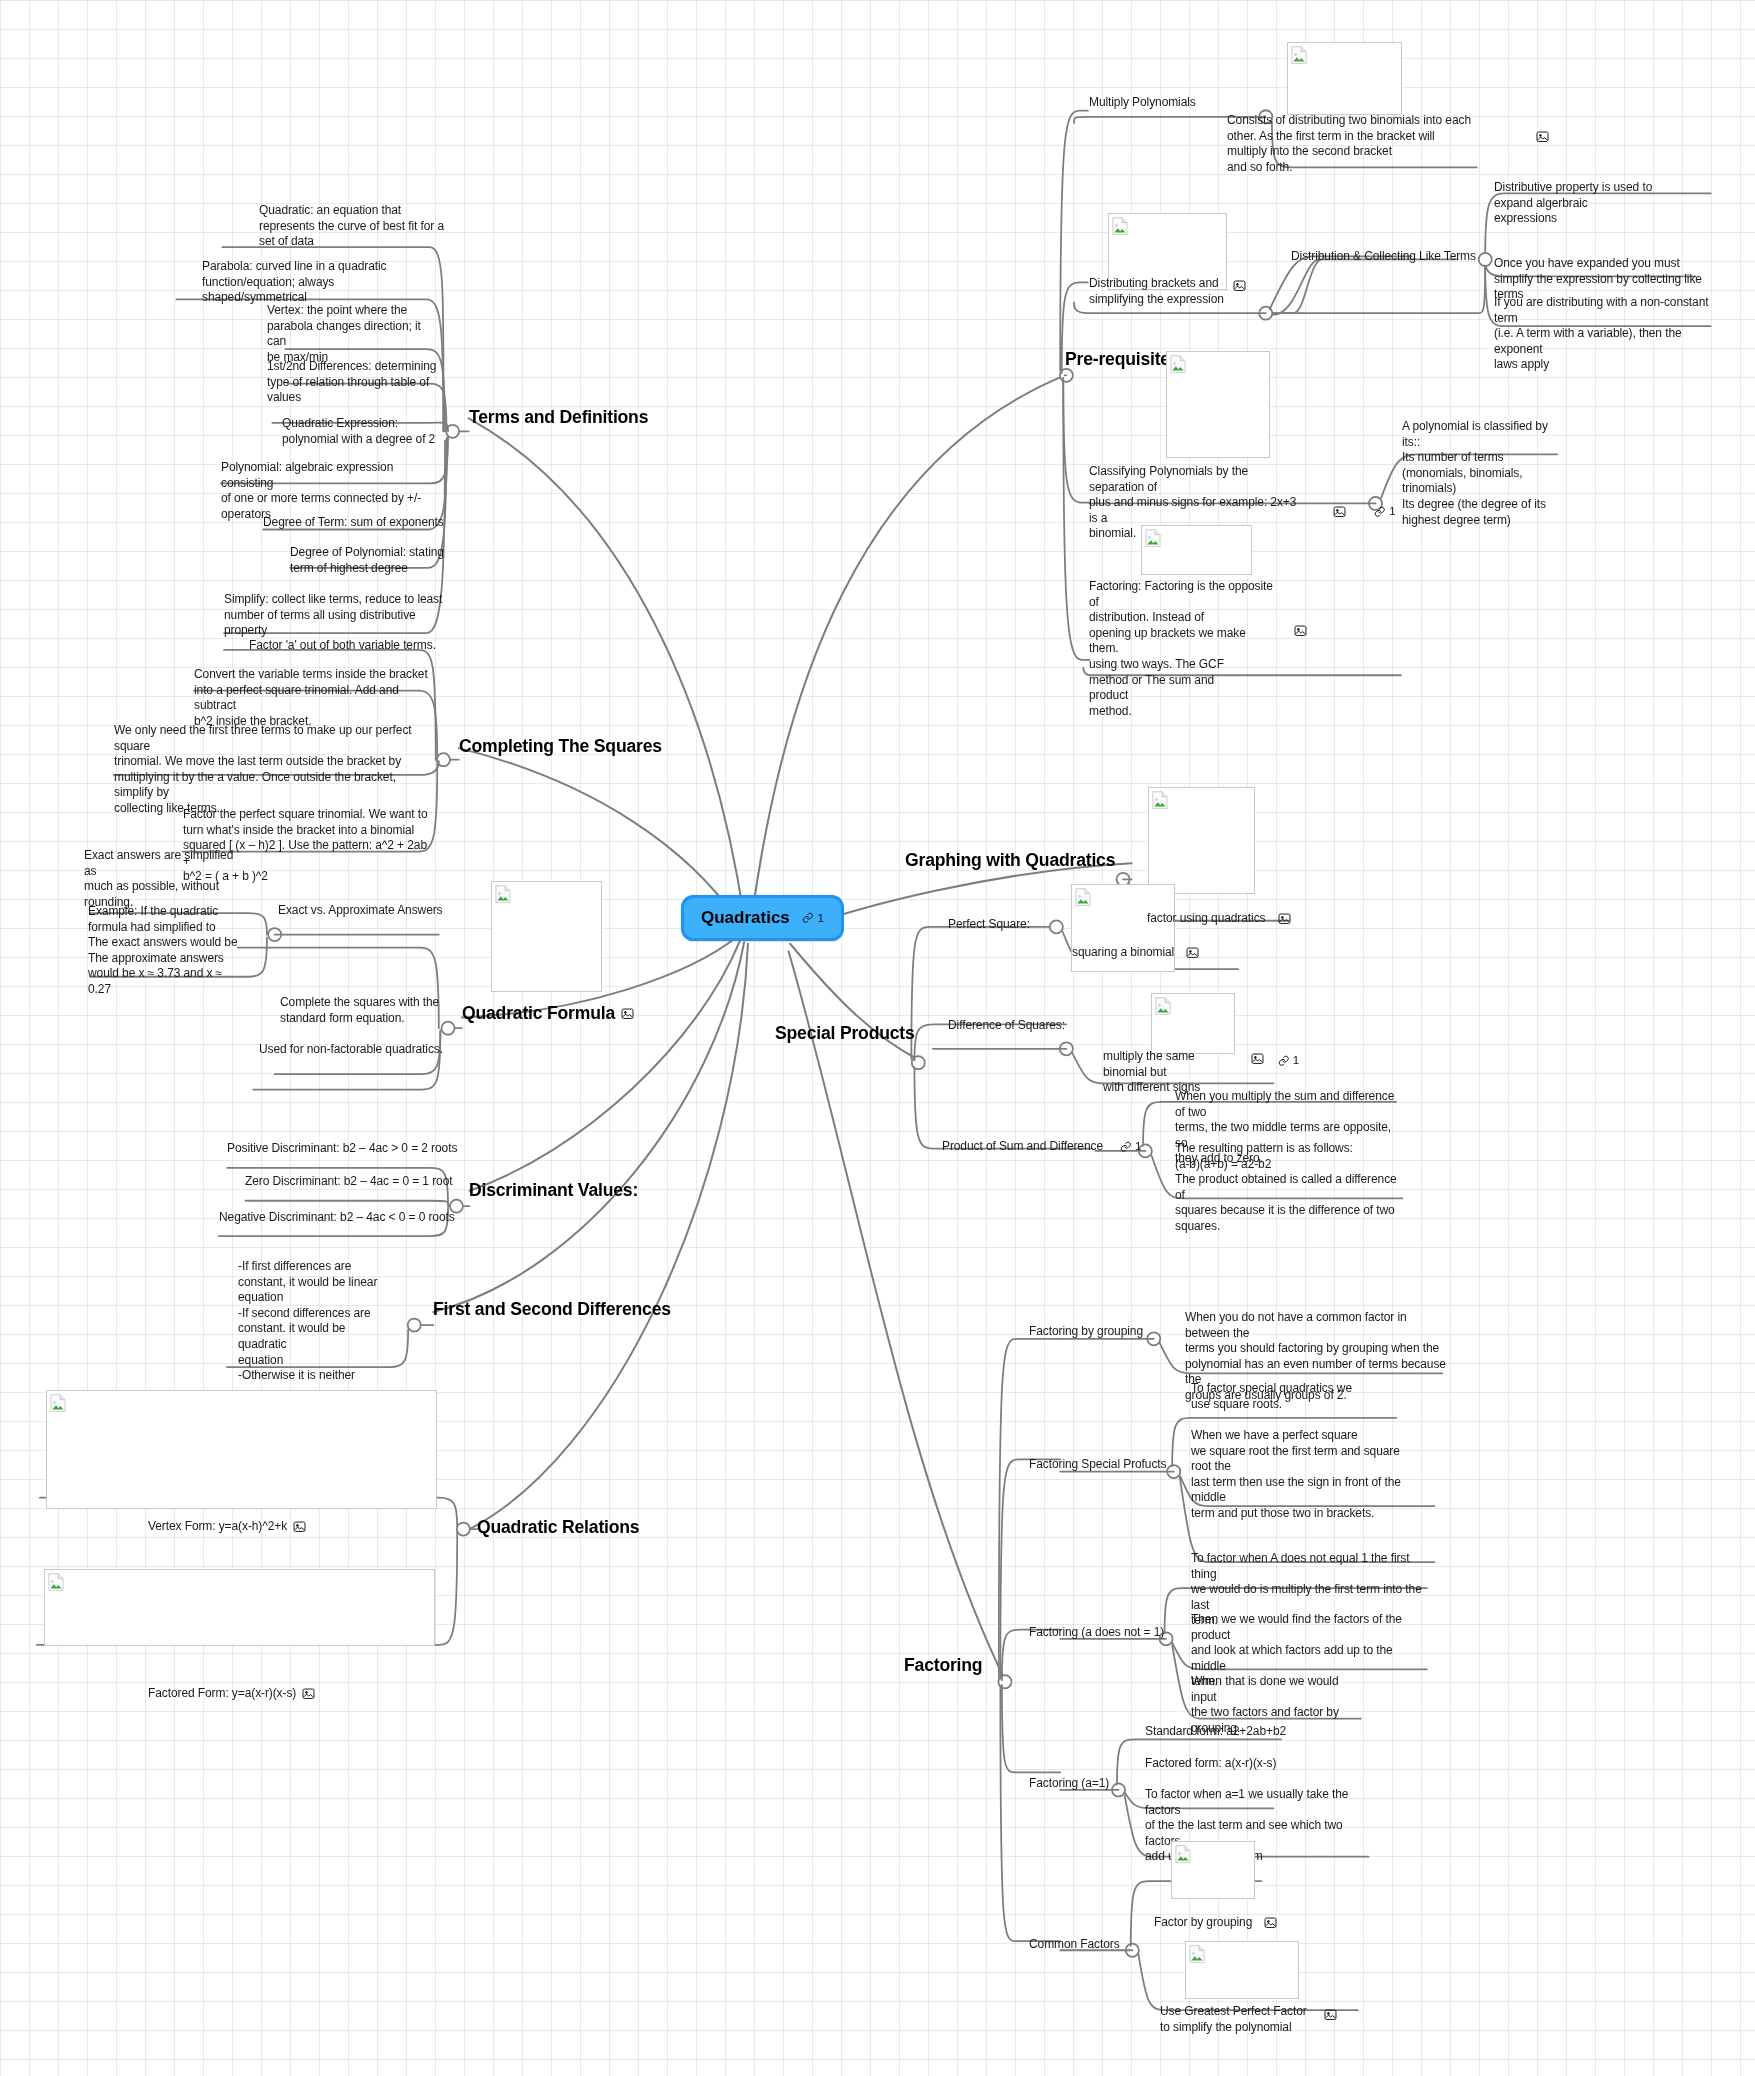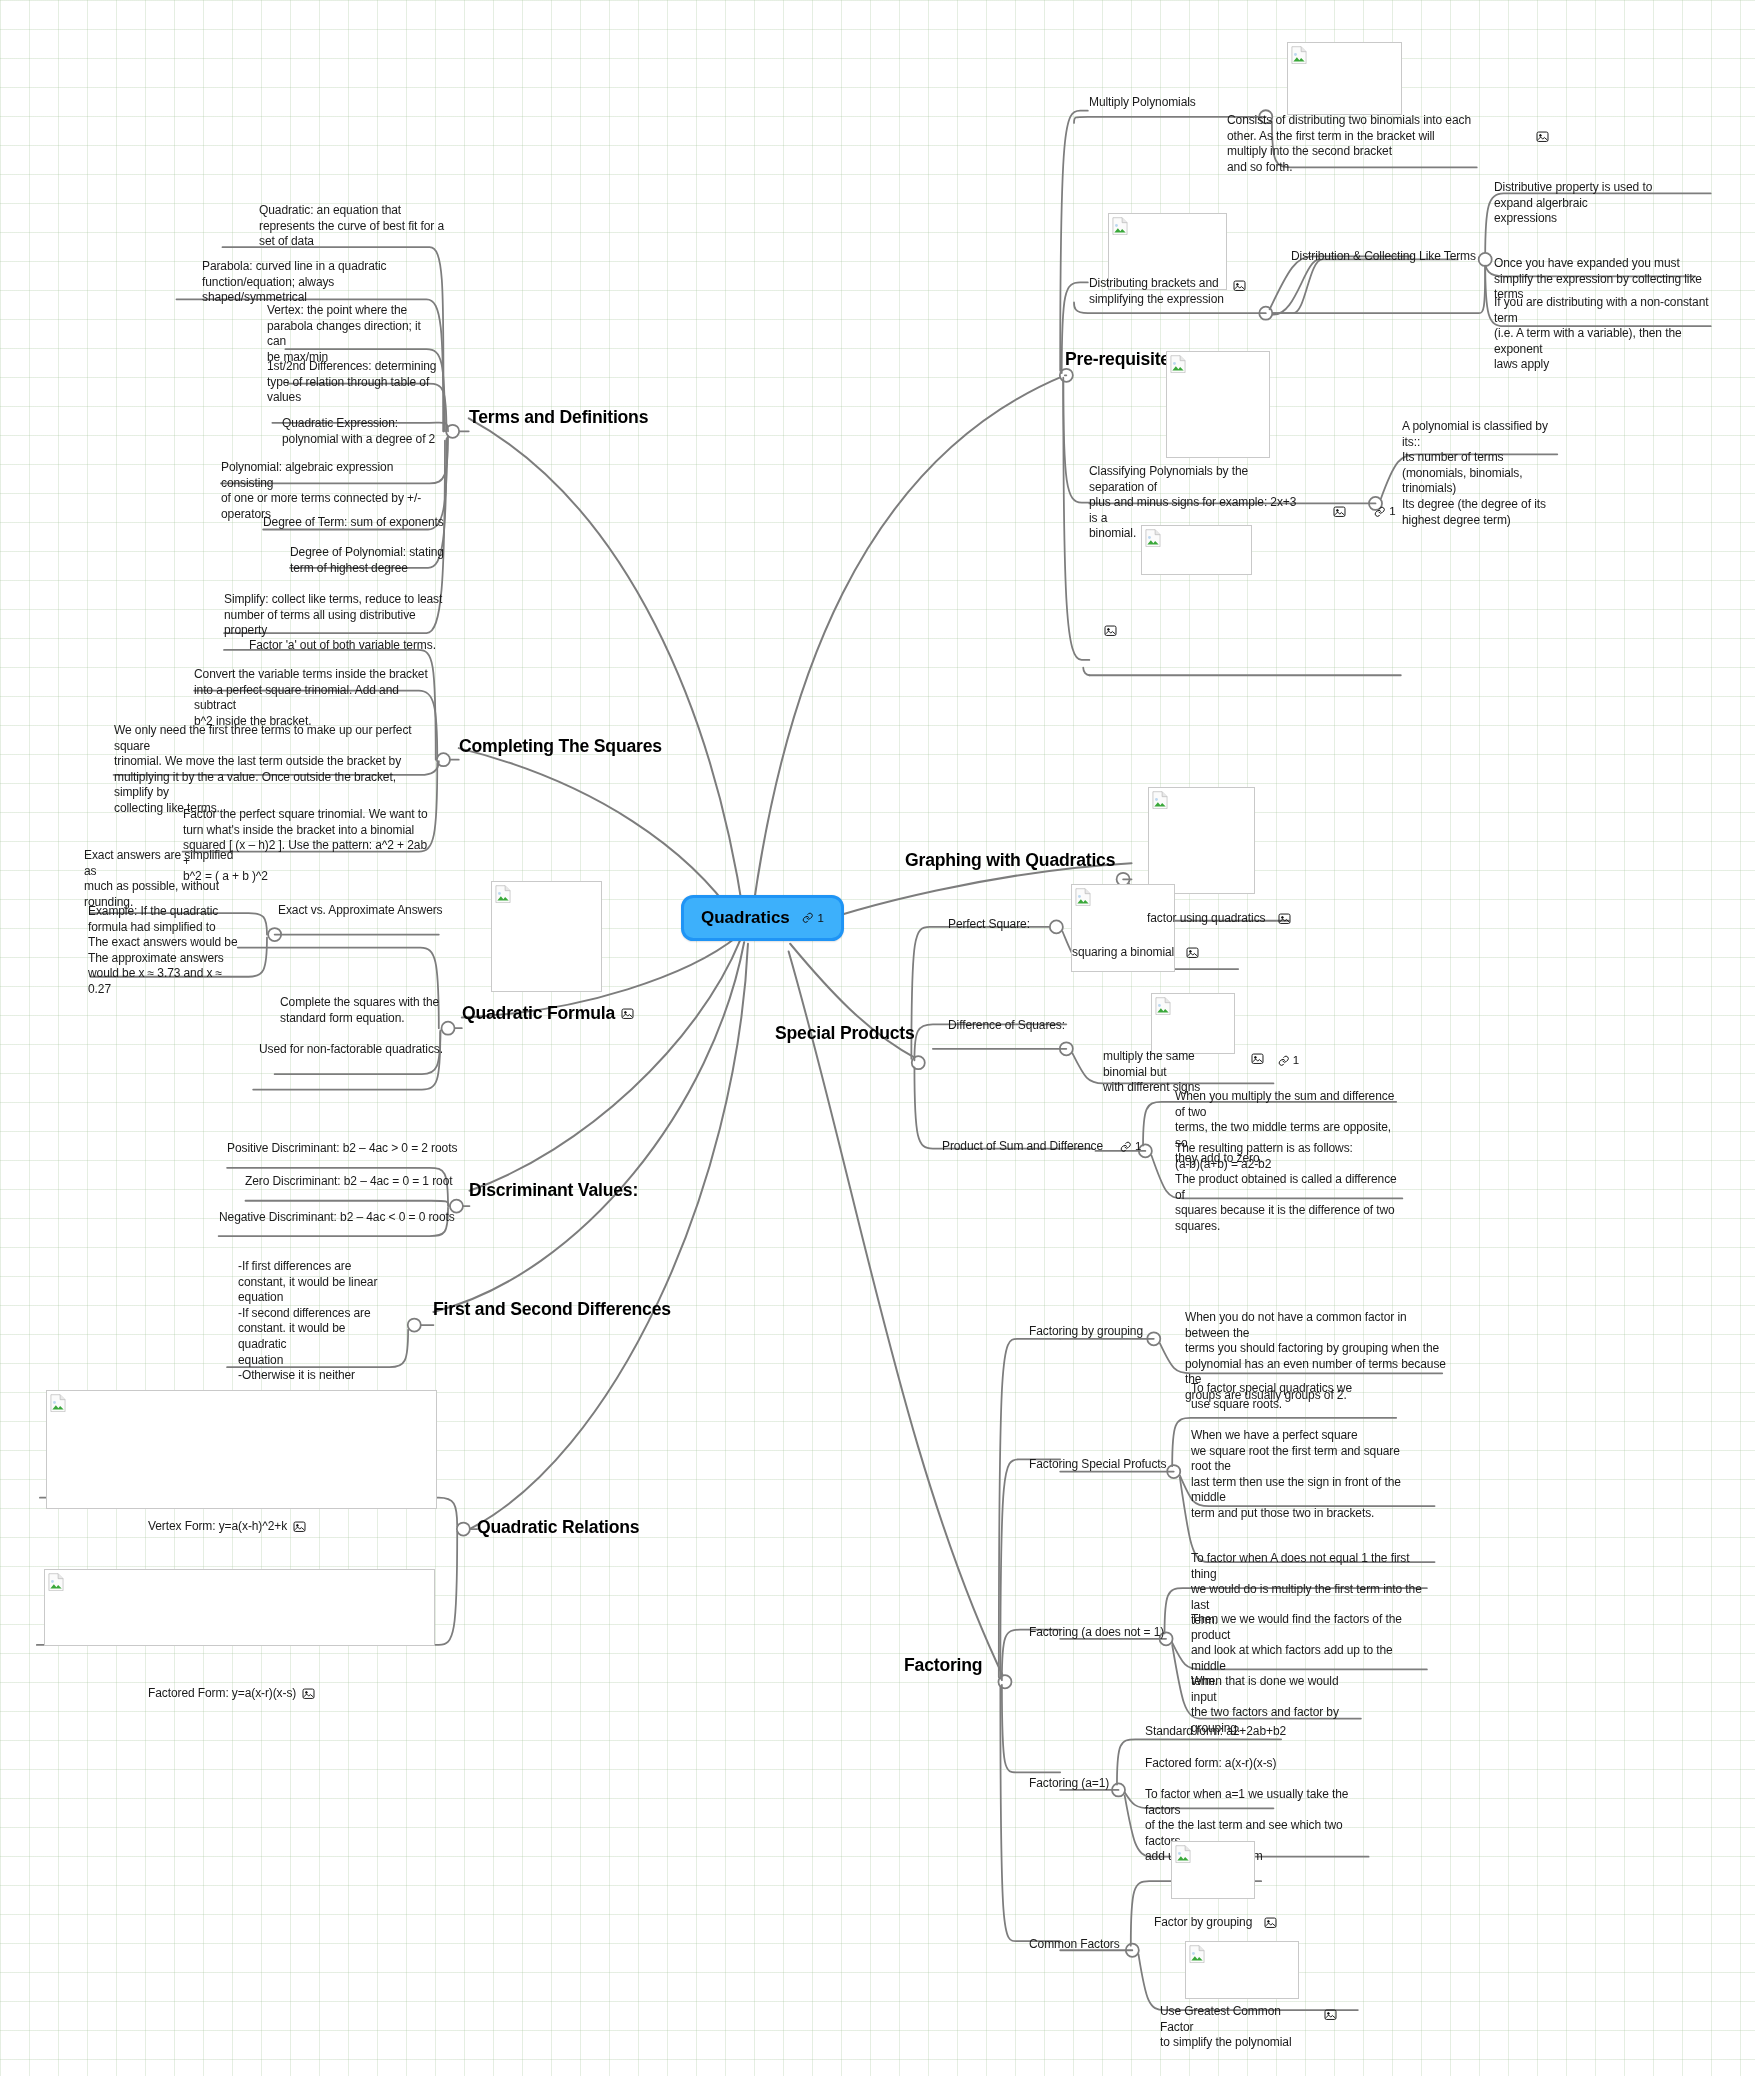--- a/index.html
+++ b/index.html
@@ -459,20 +459,28 @@
 
   <div class="imgbox" style="left:1141px; top:525px; width:111px; height:50px;">
     <svg class="broken" viewBox="0 0 22 26">
       <path d="M1 1h13l7 7v17H1z" fill="#fbfbfb" stroke="#b9b9b9" stroke-width="1"></path>
       <path d="M14 1v7h7" fill="#e8e8e8" stroke="#b9b9b9" stroke-width="1"></path>
       <path d="M3 22l5-6 3.5 4 2.5-3 5 5z" fill="#3aa83a"></path>
       <circle cx="6" cy="12" r="2" fill="#bcd7f0"></circle>
     </svg>
   </div>
   <div class="node txt row" style="left:1089px; top:579px; align-items:flex-start;">
+    <span style="width:184px; white-space:pre-line;">Factoring: Factoring is the opposite of
+distribution. Instead of
+opening up brackets we make
+them.
+using two ways. The GCF
+method or The sum and
+product
+method.</span>
     <svg class="picicon" style="margin-top:46px; margin-left:15.3px;" viewBox="0 0 24 22" fill="none" stroke="#111" stroke-width="1.8">
         <rect x="1.5" y="2" width="21" height="18" rx="3"></rect>
         <circle cx="8" cy="8.5" r="1.7" fill="#111"></circle>
         <path d="M3 17l5.5-5.5 4 4 3-3L21 17" stroke-linejoin="round"></path>
       </svg>
   </div>
 
   <div class="imgbox" style="left:1148px; top:787px; width:107px; height:107px;">
     <svg class="broken" viewBox="0 0 22 26">
       <path d="M1 1h13l7 7v17H1z" fill="#fbfbfb" stroke="#b9b9b9" stroke-width="1"></path>
@@ -605,21 +613,21 @@
 
   <div class="imgbox" style="left:1185px; top:1941px; width:114px; height:58px;">
     <svg class="broken" viewBox="0 0 22 26">
       <path d="M1 1h13l7 7v17H1z" fill="#fbfbfb" stroke="#b9b9b9" stroke-width="1"></path>
       <path d="M14 1v7h7" fill="#e8e8e8" stroke="#b9b9b9" stroke-width="1"></path>
       <path d="M3 22l5-6 3.5 4 2.5-3 5 5z" fill="#3aa83a"></path>
       <circle cx="6" cy="12" r="2" fill="#bcd7f0"></circle>
     </svg>
   </div>
   <div class="node txt row" style="left:1160px; top:2004px; align-items:flex-start;">
-    <span style="width:150px; white-space:pre-line;">Use Greatest Common Factor
+    <span style="width:150px; white-space:pre-line;">Use Greatest Perfect Factor
 to simplify the polynomial</span>
     <svg class="picicon" style="margin-top:4.6px; margin-left:7.7px;" viewBox="0 0 24 22" fill="none" stroke="#111" stroke-width="1.8">
         <rect x="1.5" y="2" width="21" height="18" rx="3"></rect>
         <circle cx="8" cy="8.5" r="1.7" fill="#111"></circle>
         <path d="M3 17l5.5-5.5 4 4 3-3L21 17" stroke-linejoin="round"></path>
       </svg>
   </div>
 
 </div>
 

